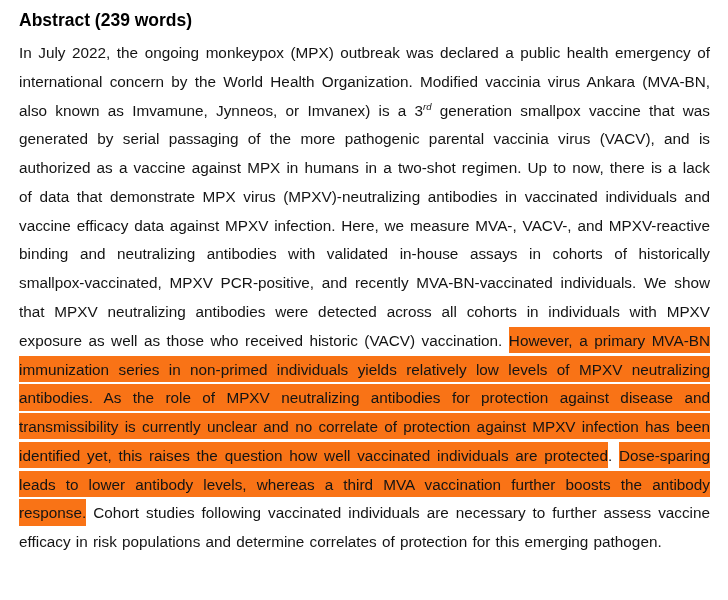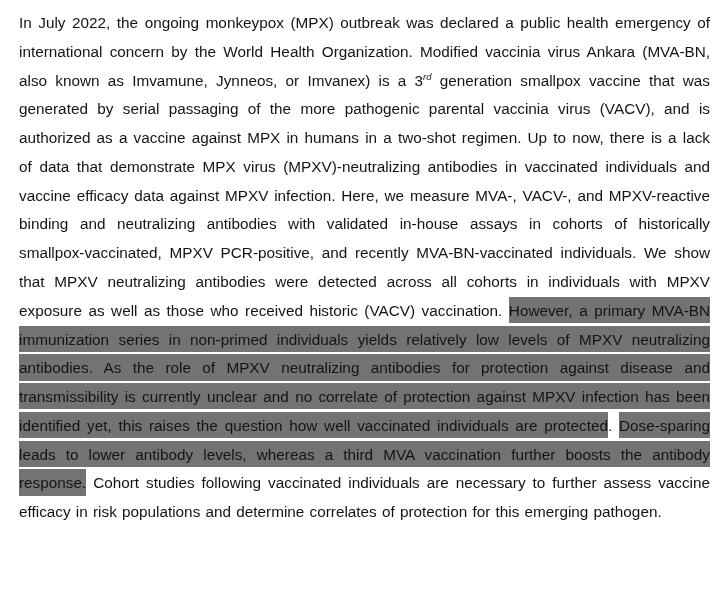--- a/index.html
+++ b/index.html
@@ -30,31 +30,32 @@
   .abstract-text {
     width: 691px;
     margin: 0;
     font-size: 15.3px;
     line-height: 28.75px;
     text-align: justify;
     color: #141414;
     word-spacing: 1px;
   }
   .abstract-text mark {
-    background: #737373;
+    background: #f97316;
     color: inherit;
     padding: 4.6px 0;
     -webkit-box-decoration-break: clone;
     box-decoration-break: clone;
   }
   .abstract-text sup {
     font-size: 62%;
     line-height: 0;
     vertical-align: super;
     font-style: italic;
   }
 </style>
 </head>
 <body>
 
 <div class="doc">
+  <h1 class="abstract-heading">Abstract (239 words)</h1>
   <p class="abstract-text"><span>In July 2022, the ongoing monkeypox (MPX) outbreak was declared a public health emergency of international concern by the World Health Organization. Modified vaccinia virus Ankara (MVA-BN, also known as Imvamune, Jynneos, or Imvanex) is a 3</span><sup>rd</sup><span> generation smallpox vaccine that was generated by serial passaging of the more pathogenic parental vaccinia virus (VACV), and is authorized as a vaccine against MPX in humans in a two-shot regimen. Up to now, there is a lack of data that demonstrate MPX virus (MPXV)-neutralizing antibodies in vaccinated individuals and vaccine efficacy data against MPXV infection. Here, we measure MVA-, VACV-, and MPXV-reactive binding and neutralizing antibodies with validated in-house assays in cohorts of historically smallpox-vaccinated, MPXV PCR-positive, and recently MVA-BN-vaccinated individuals. We show that MPXV neutralizing antibodies were detected across all cohorts in individuals with MPXV exposure as well as those who received historic (VACV) vaccination. </span><mark>However, a primary MVA-BN immunization series in non-primed individuals yields relatively low levels of MPXV neutralizing antibodies. As the role of MPXV neutralizing antibodies for protection against disease and transmissibility is currently unclear and no correlate of protection against MPXV infection has been identified yet, this raises the question how well vaccinated individuals are protected</mark><span>. </span><mark>Dose-sparing leads to lower antibody levels, whereas a third MVA vaccination further boosts the antibody response.</mark><span> Cohort studies following vaccinated individuals are necessary to further assess vaccine efficacy in risk populations and determine correlates of protection for this emerging pathogen.</span></p>
 </div>
 
 </body></html>

